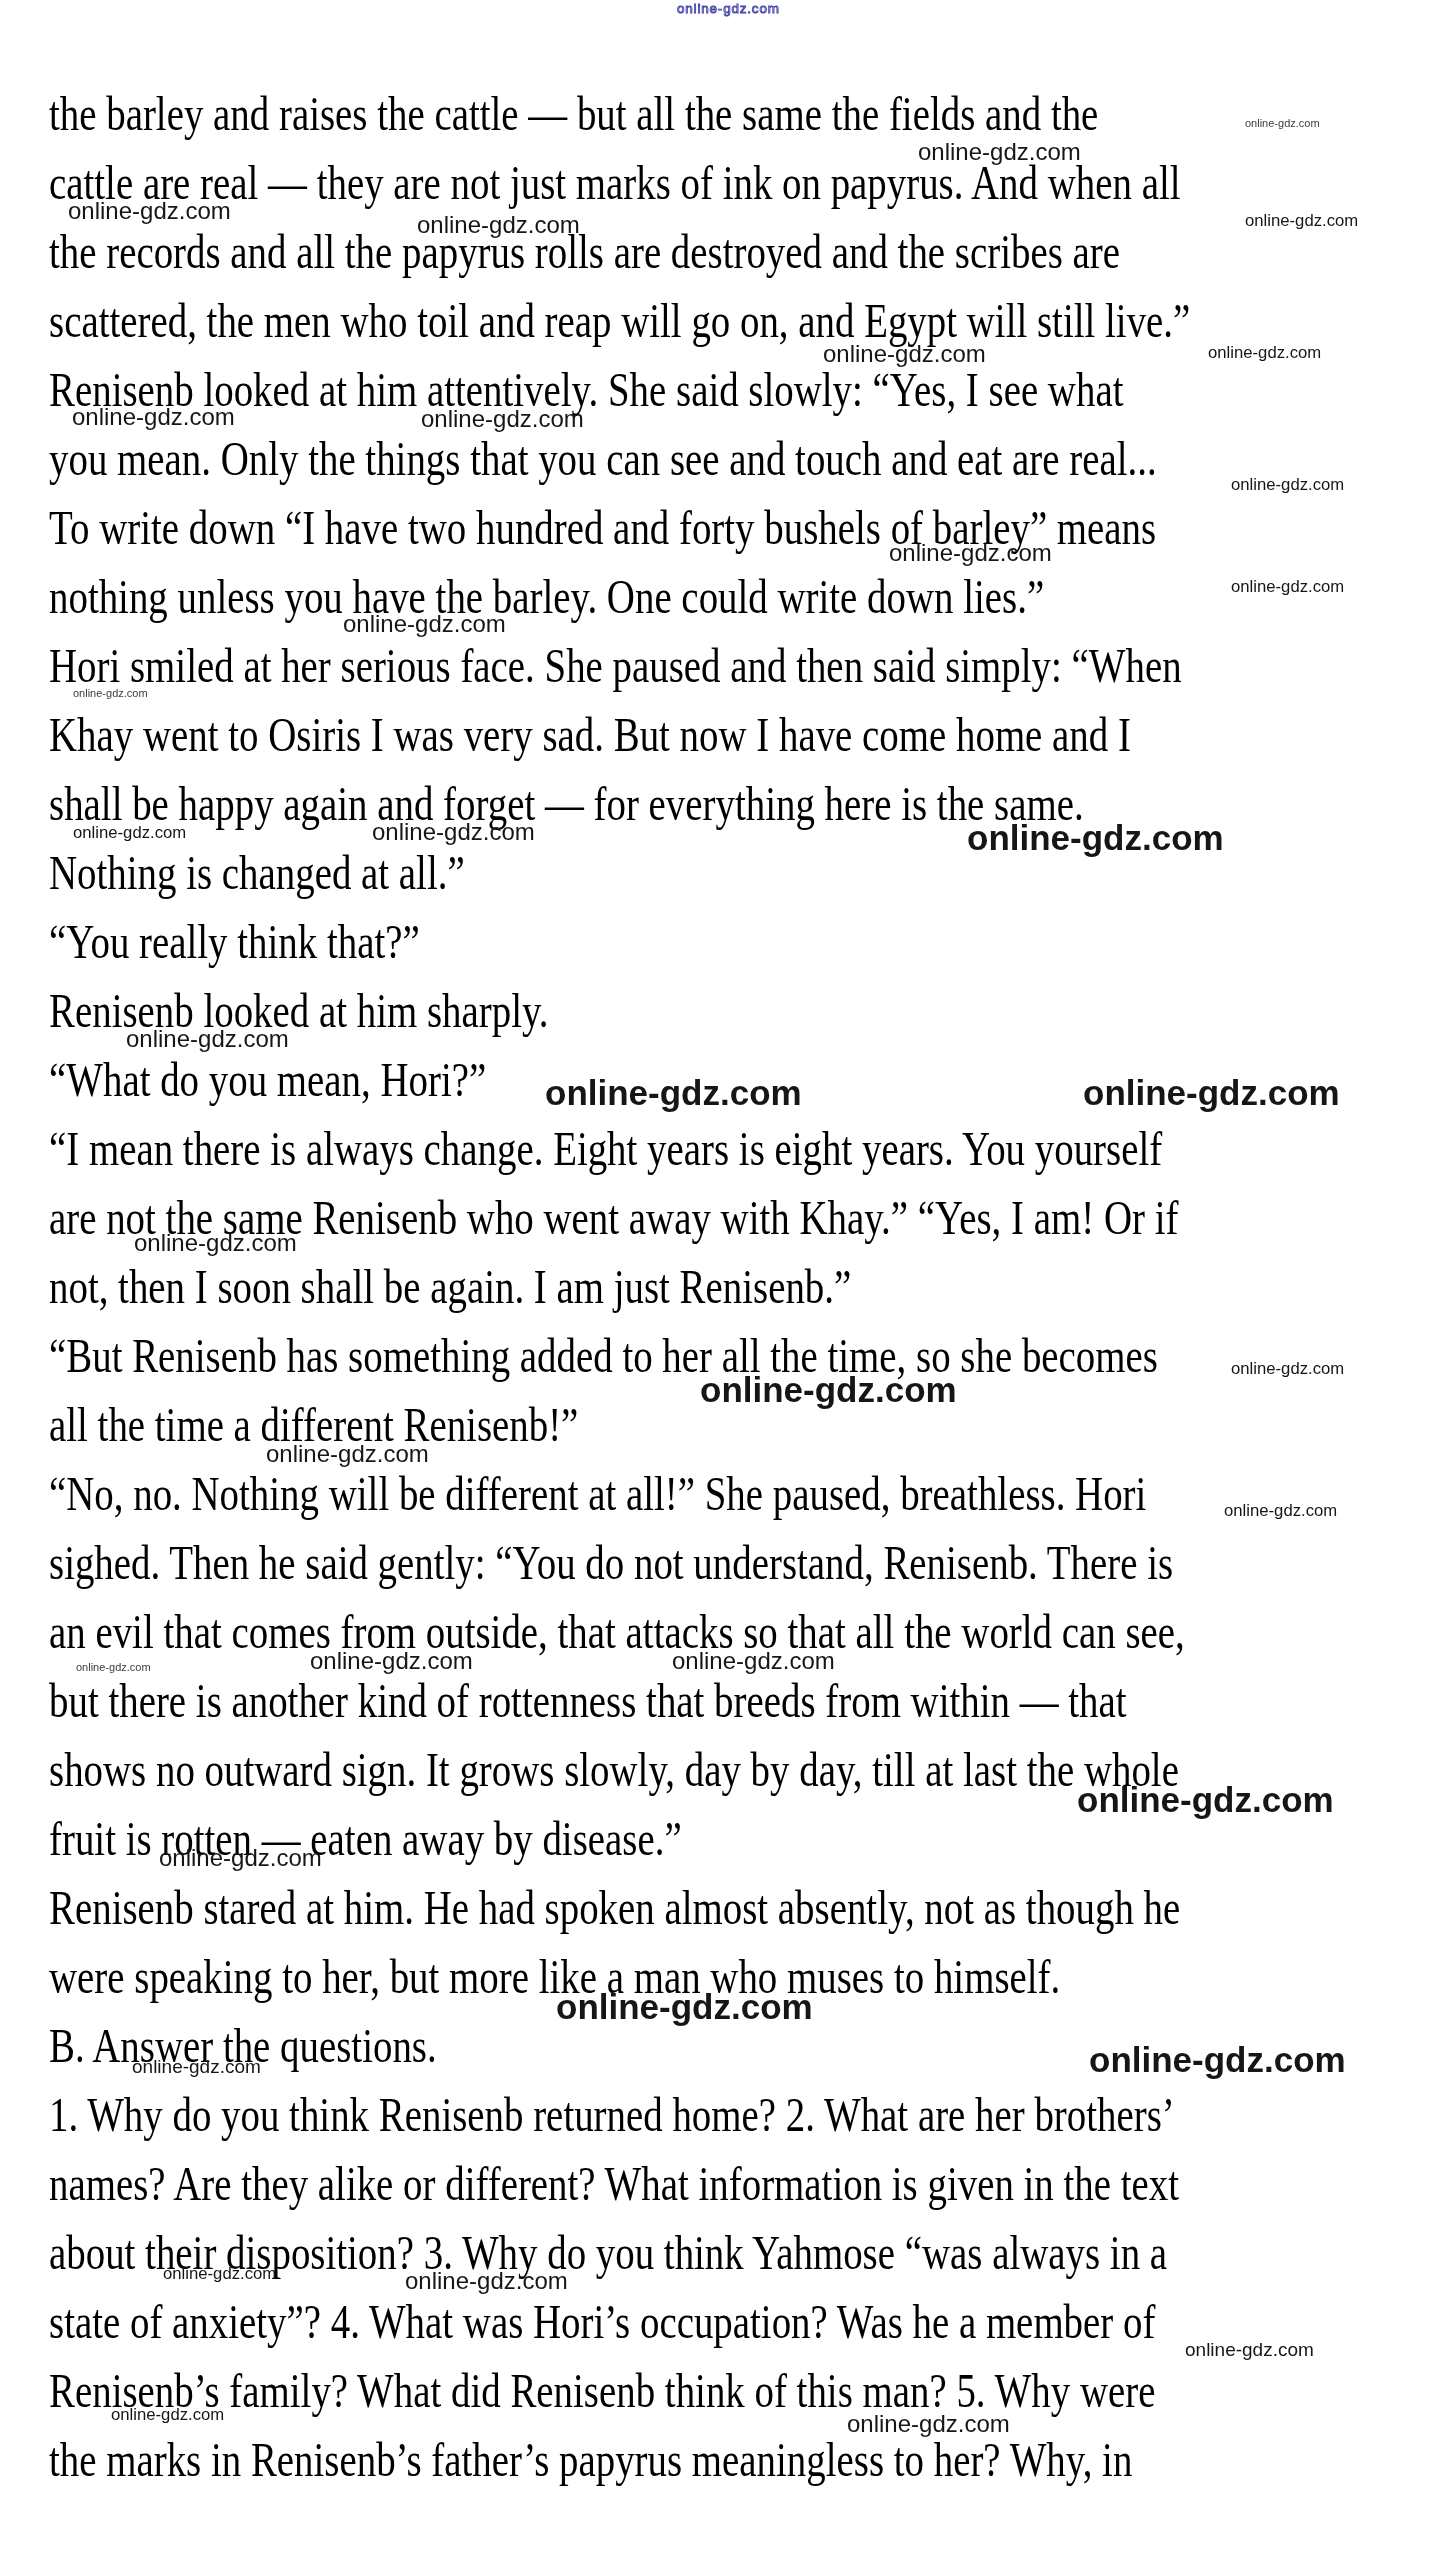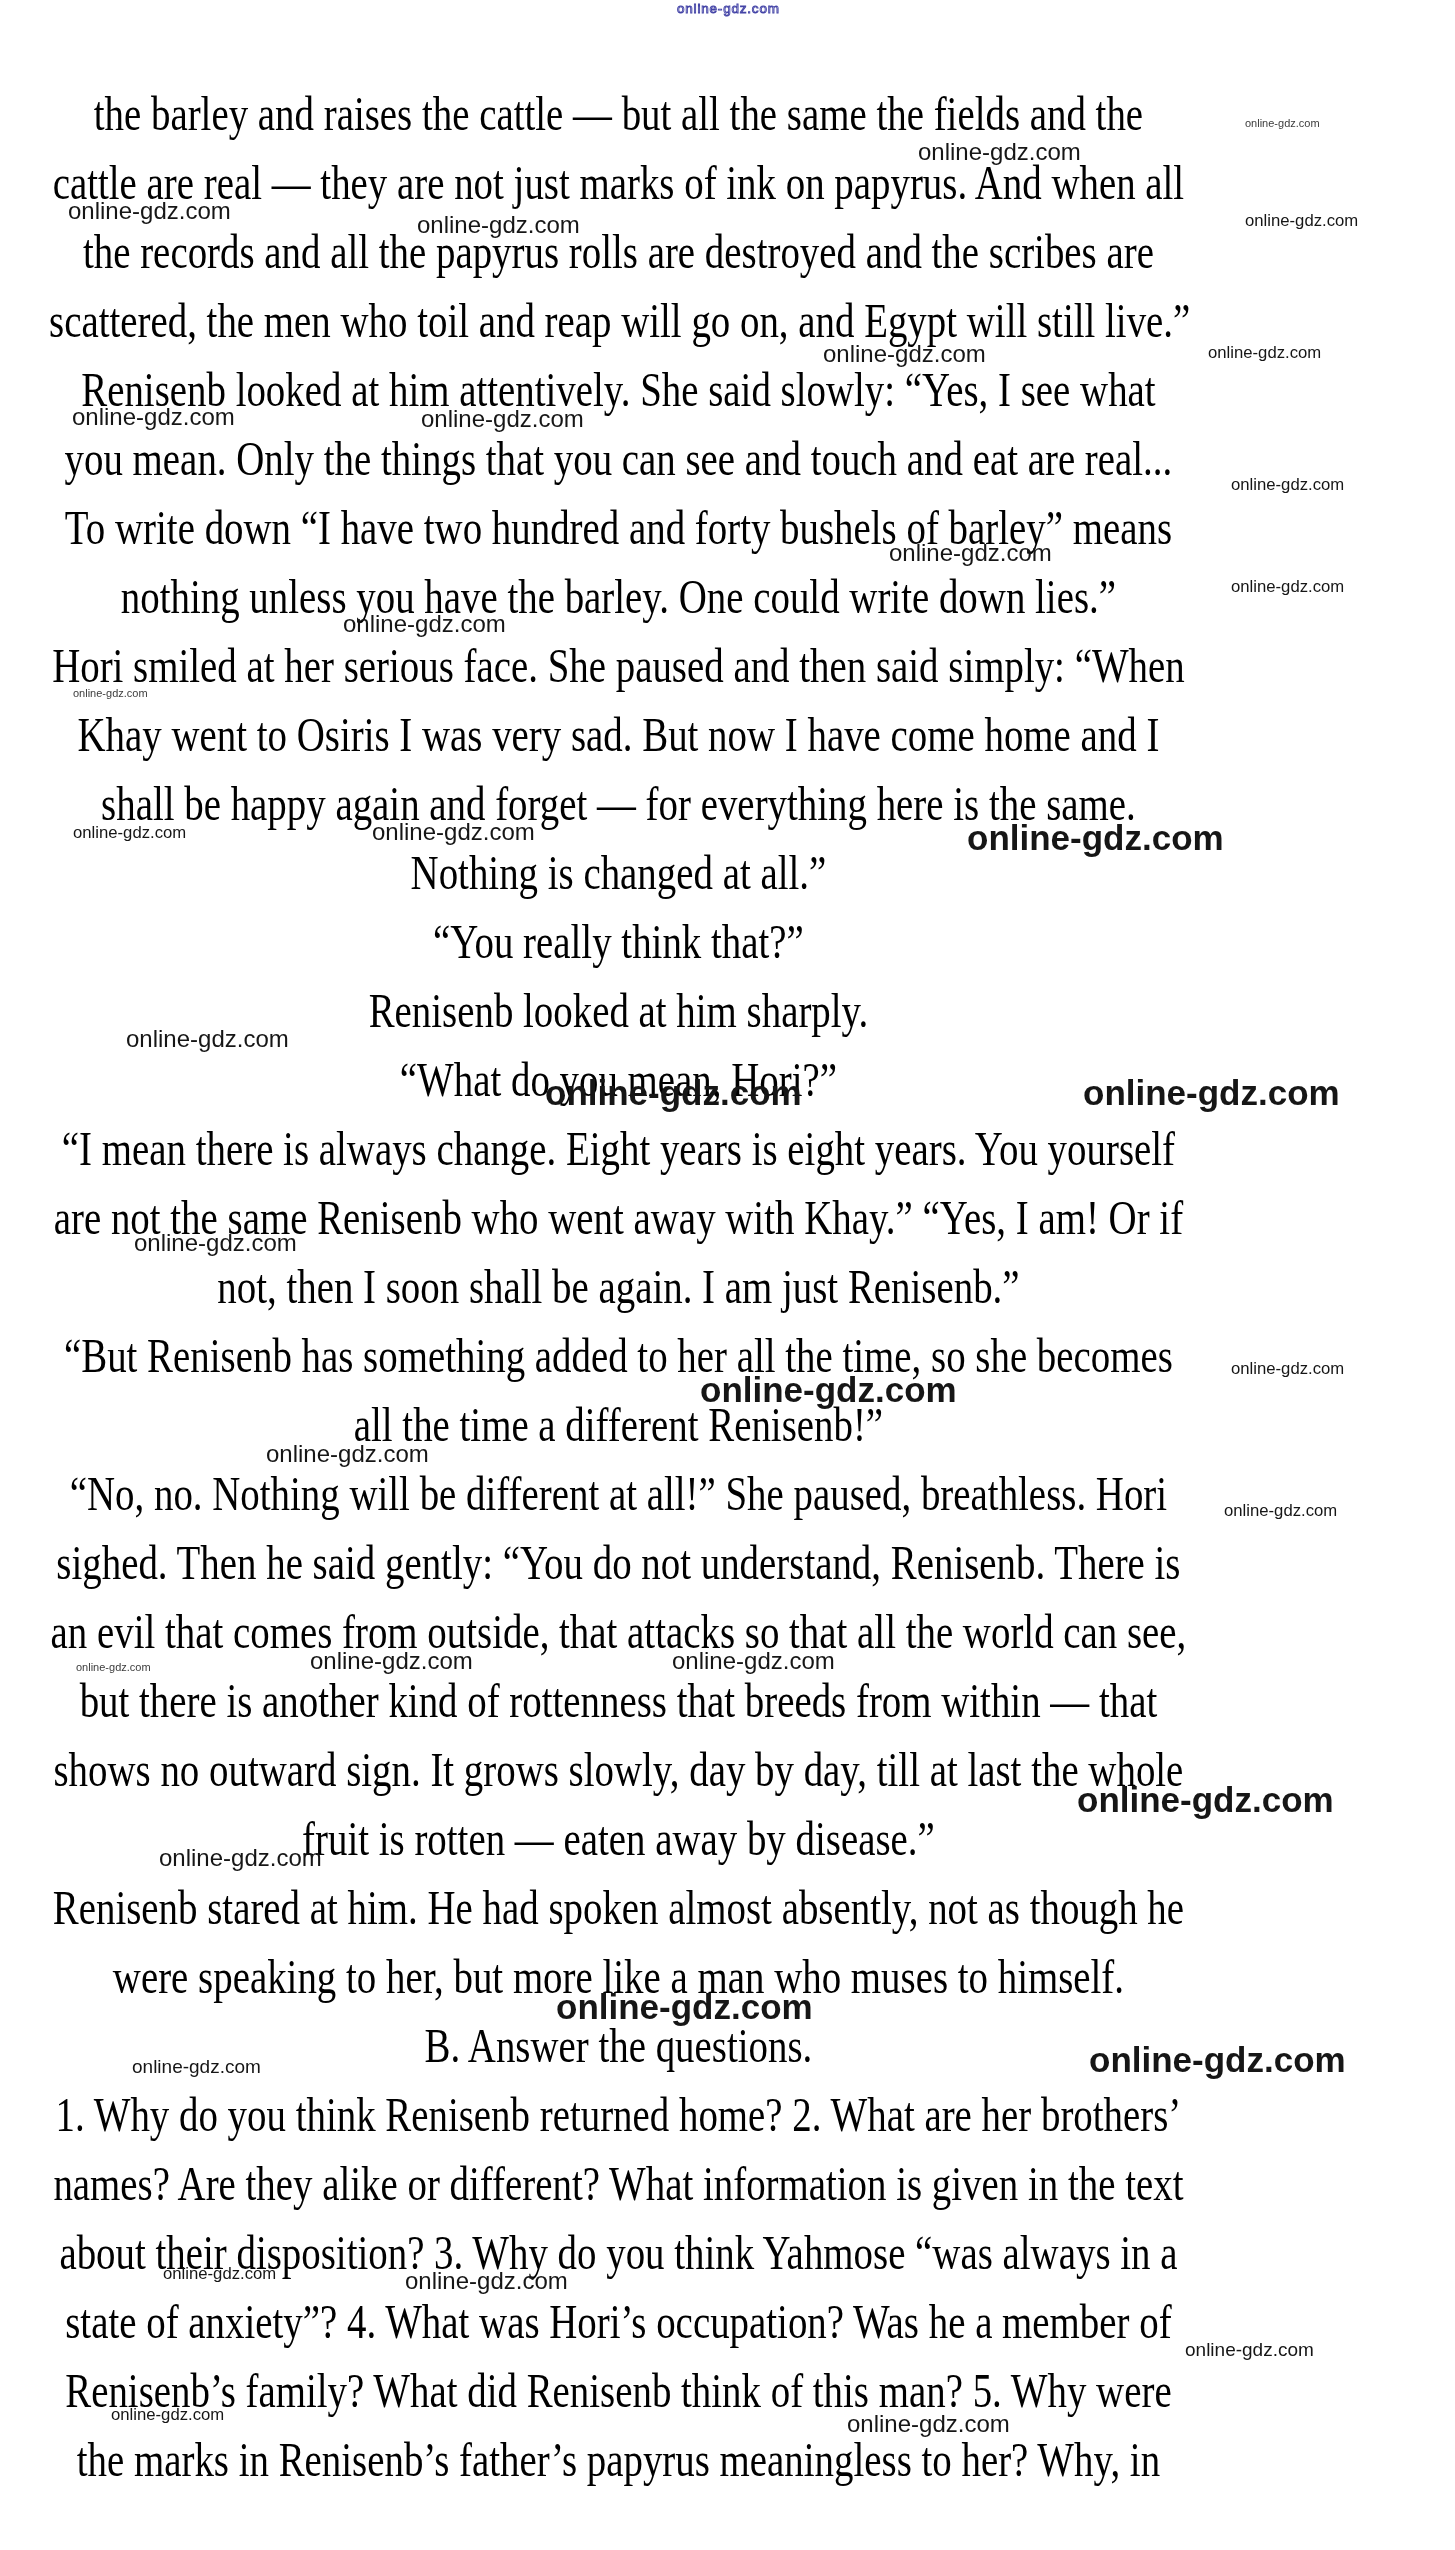--- a/index.html
+++ b/index.html
@@ -48,21 +48,21 @@
   .wm-blue {
     font-size: 13.5px;
     letter-spacing: 0.8px;
     color: #f2f2ff;
     -webkit-text-stroke: 0.9px var(--wm-outline, #4343a6);
   }
 </style>
 </head>
 <body>
 
-<div class="page" style="background: rgb(255, 255, 255); text-align: center;">
+<div class="page" style="background: rgb(255, 255, 255);">
 
   <span class="wm wm-blue" style="left:677px; top:1.6px;">online-gdz.com</span>
 
   <div class="text-block">
     <div class="tline">the barley and raises the cattle — but all the same the fields and the</div>
     <div class="tline">cattle are real — they are not just marks of ink on papyrus. And when all</div>
     <div class="tline">the records and all the papyrus rolls are destroyed and the scribes are</div>
     <div class="tline">scattered, the men who toil and reap will go on, and Egypt will still live.”</div>
     <div class="tline">Renisenb looked at him attentively. She said slowly: “Yes, I see what</div>
     <div class="tline">you mean. Only the things that you can see and touch and eat are real...</div>

